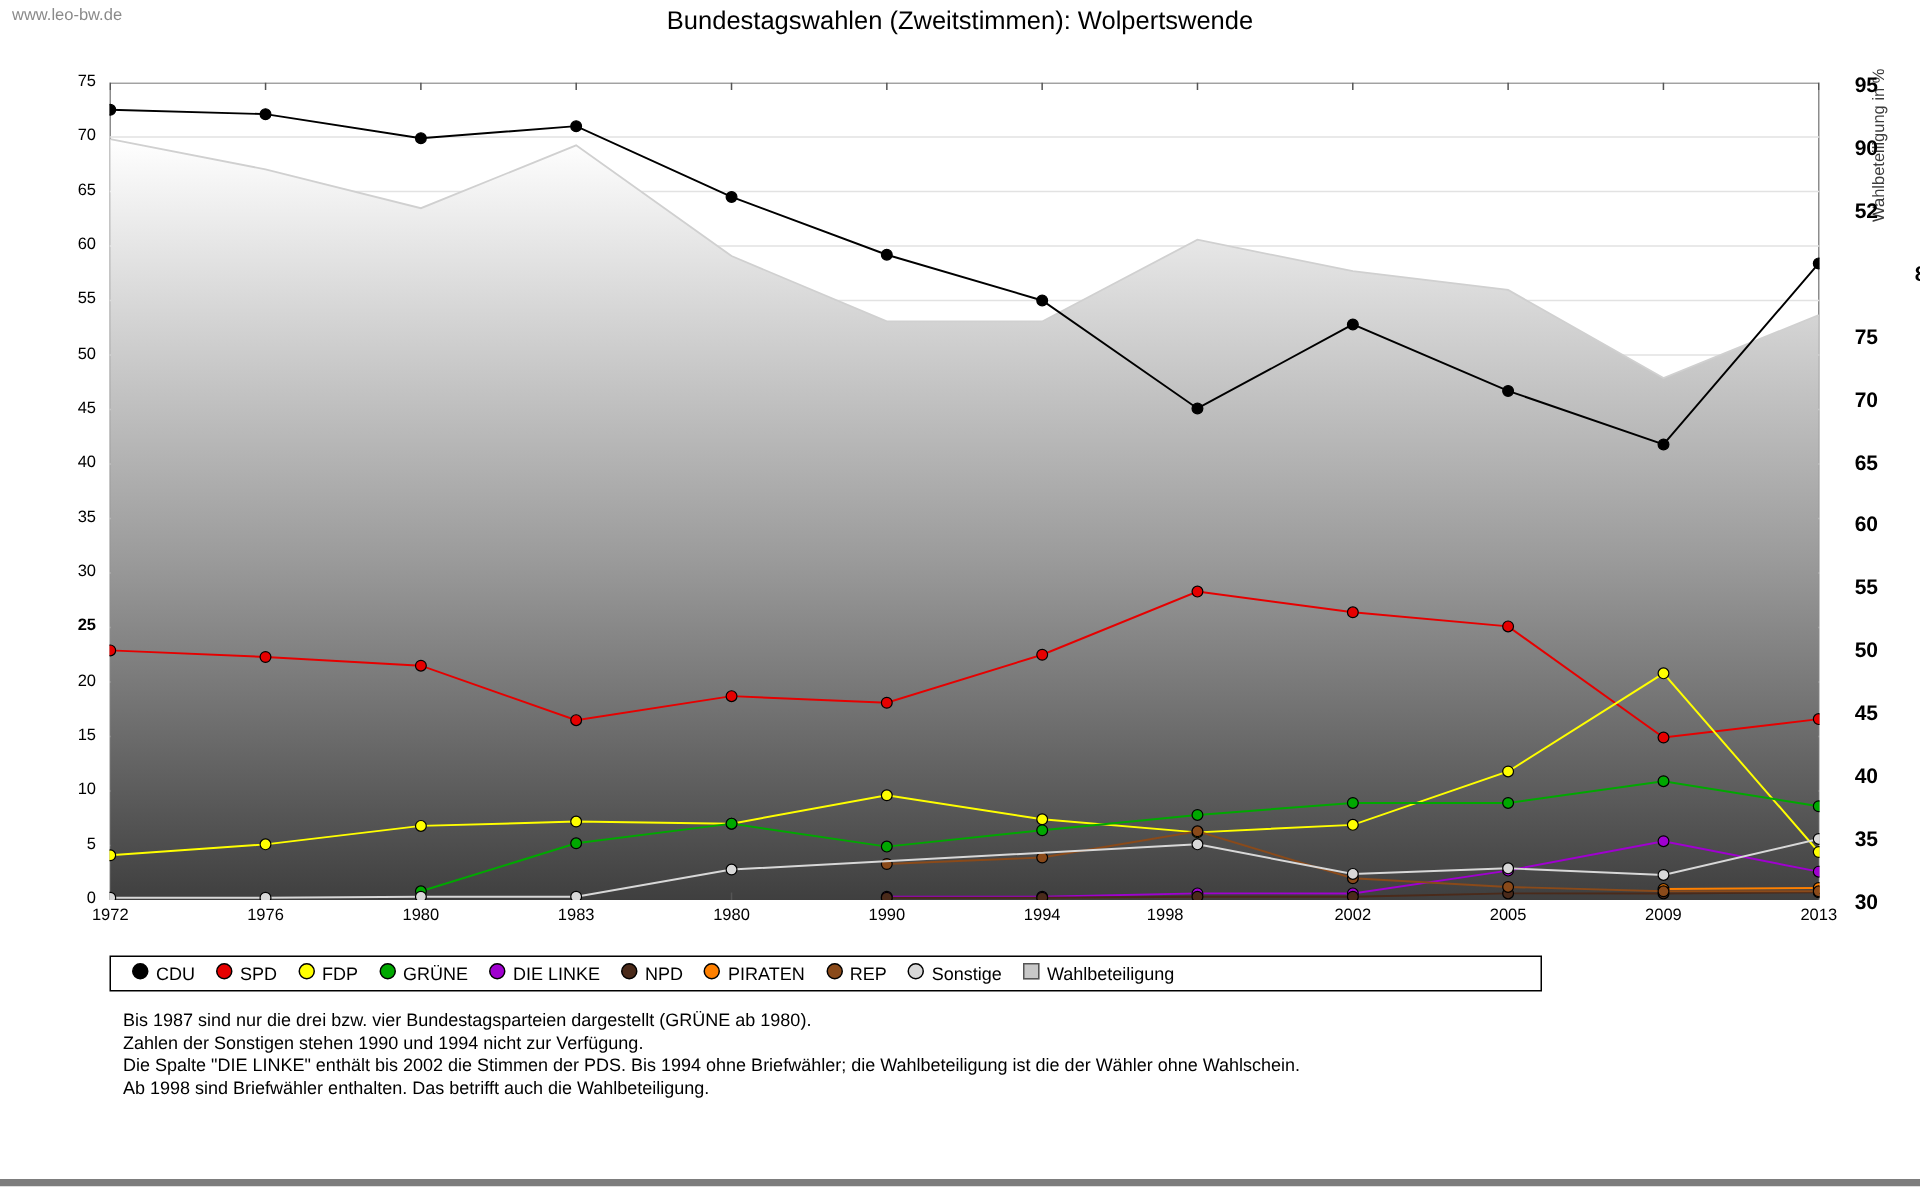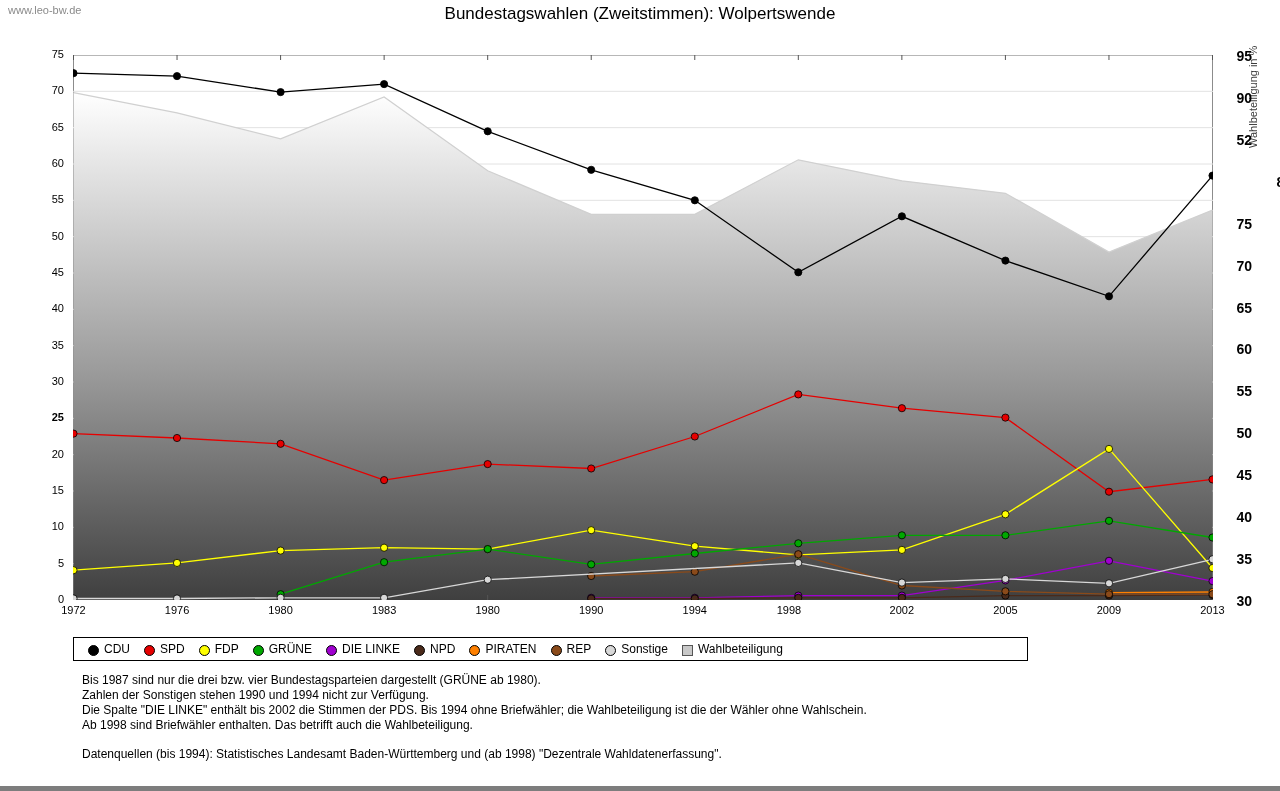--- a/index.html
+++ b/index.html
@@ -45,21 +45,21 @@
   }
   .xtick{
     position:absolute;font-size:11px;color:#000;text-align:center;width:46px;
   }
   #legend{
     position:absolute;left:73px;top:637px;width:955px;height:24px;
     border:1px solid #000;background:#fff;
     display:flex;align-items:center;
     box-sizing:border-box;
   }
-  .leg-item{display:flex;align-items:flex-end;margin-left:14px;}
+  .leg-item{display:flex;align-items:flex-start;margin-left:14px;}
   .leg-item .lbl{font-size:12px;margin-left:5px;}
   .leg-marker{width:11px;height:11px;display:inline-block;}
   .dot{border-radius:50%;border:1px solid #000;box-sizing:border-box;}
   .sq{border:1px solid #555;box-sizing:border-box;}
   .notes{
     position:absolute;left:82px;top:673px;width:1100px;
     font-size:12px;color:#000;line-height:15px;
   }
   .notes .src{margin-top:14px;}
   .bottom-rule{
@@ -252,21 +252,21 @@
     <div class="ytick-r" style="left: 1218px; top: 48px;">95</div>
   </div>
 <div id="ticks-x">
     <div class="xtick" style="left: 50.5px; top: 604px;">1972</div>
     <div class="xtick" style="left: 154.045px; top: 604px;">1976</div>
     <div class="xtick" style="left: 257.591px; top: 604px;">1980</div>
     <div class="xtick" style="left: 361.136px; top: 604px;">1983</div>
     <div class="xtick" style="left: 464.682px; top: 604px;">1980</div>
     <div class="xtick" style="left: 568.227px; top: 604px;">1990</div>
     <div class="xtick" style="left: 671.773px; top: 604px;">1994</div>
-    <div class="xtick" style="left: 766px; top: 604px;">1998</div>
+    <div class="xtick" style="left: 743px; top: 604px; text-align: right;">1998</div>
     <div class="xtick" style="left: 878.864px; top: 604px;">2002</div>
     <div class="xtick" style="left: 982.409px; top: 604px;">2005</div>
     <div class="xtick" style="left: 1085.95px; top: 604px;">2009</div>
     <div class="xtick" style="left: 1189.5px; top: 604px;">2013</div>
   </div>
 
 <div id="legend">
     <div class="leg-item">
       <span class="leg-marker dot" style="background: rgb(0, 0, 0);"></span>
       <span class="lbl">CDU</span>
@@ -307,16 +307,15 @@
       <span class="leg-marker sq" style="background: rgb(200, 200, 200);"></span>
       <span class="lbl">Wahlbeteiligung</span>
     </div>
   </div>
 
 <div class="notes">
   <div>Bis 1987 sind nur die drei bzw. vier Bundestagsparteien dargestellt (GRÜNE ab 1980).</div>
   <div>Zahlen der Sonstigen stehen 1990 und 1994 nicht zur Verfügung.</div>
   <div>Die Spalte "DIE LINKE" enthält bis 2002 die Stimmen der PDS. Bis 1994 ohne Briefwähler; die Wahlbeteiligung ist die der Wähler ohne Wahlschein.</div>
   <div>Ab 1998 sind Briefwähler enthalten. Das betrifft auch die Wahlbeteiligung.</div>
-  <div class="src">Datenquellen (bis 1994): Statistisches Landesamt Baden-Württemberg und (ab 1998) "Dezentrale Wahldatenerfassung".</div>
 </div>
 
 <div class="bottom-rule"></div>
 
 </body></html>

